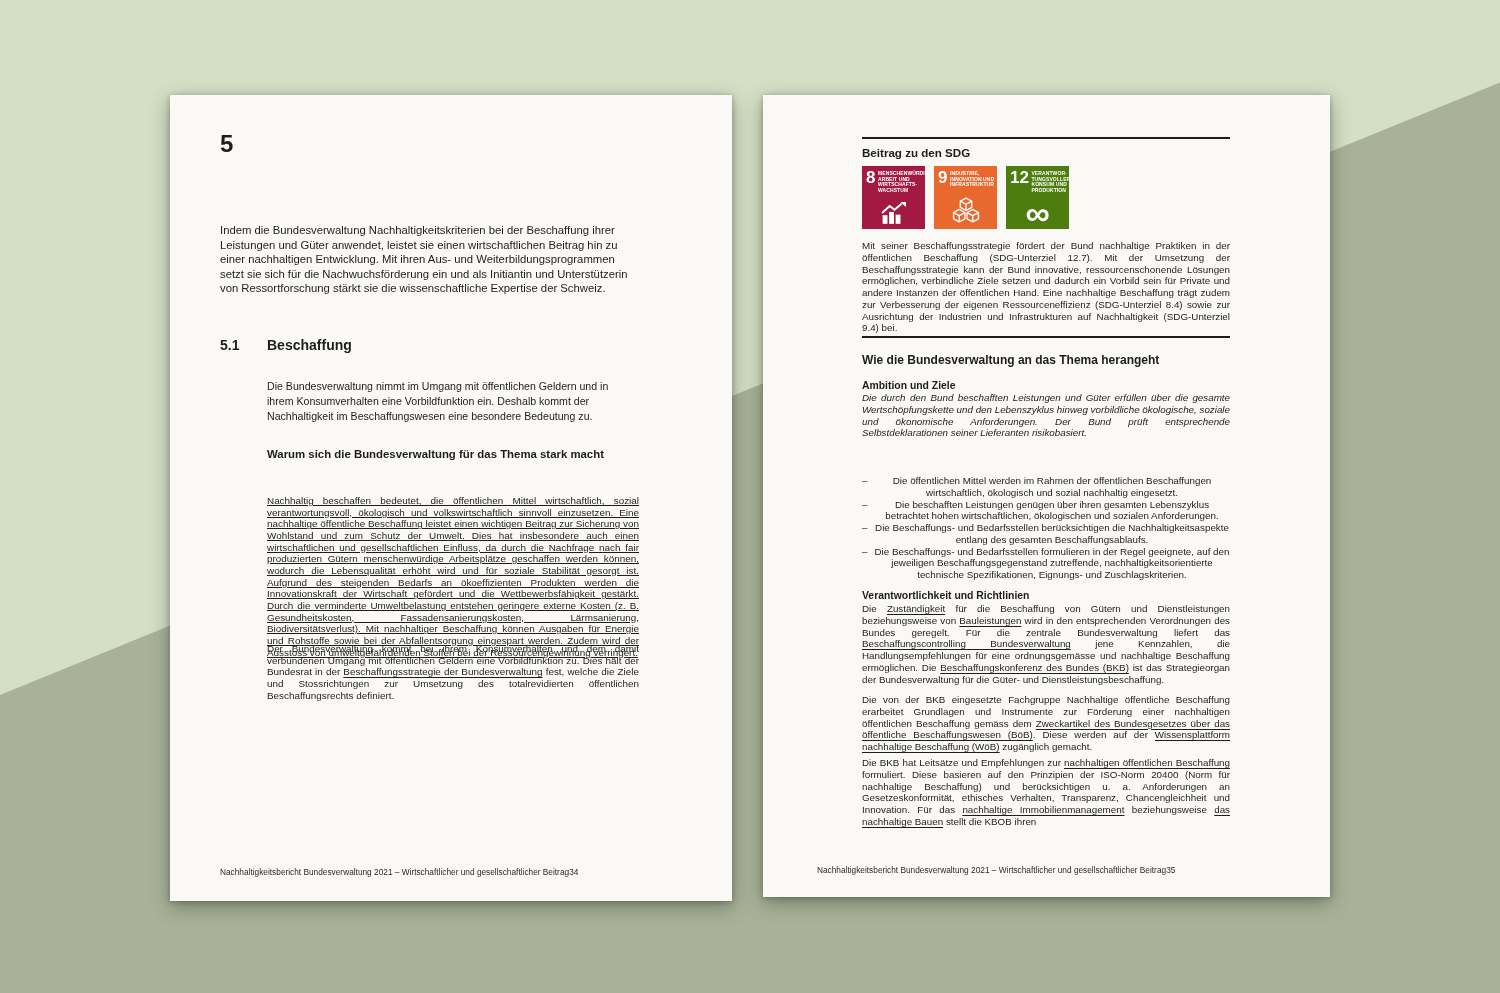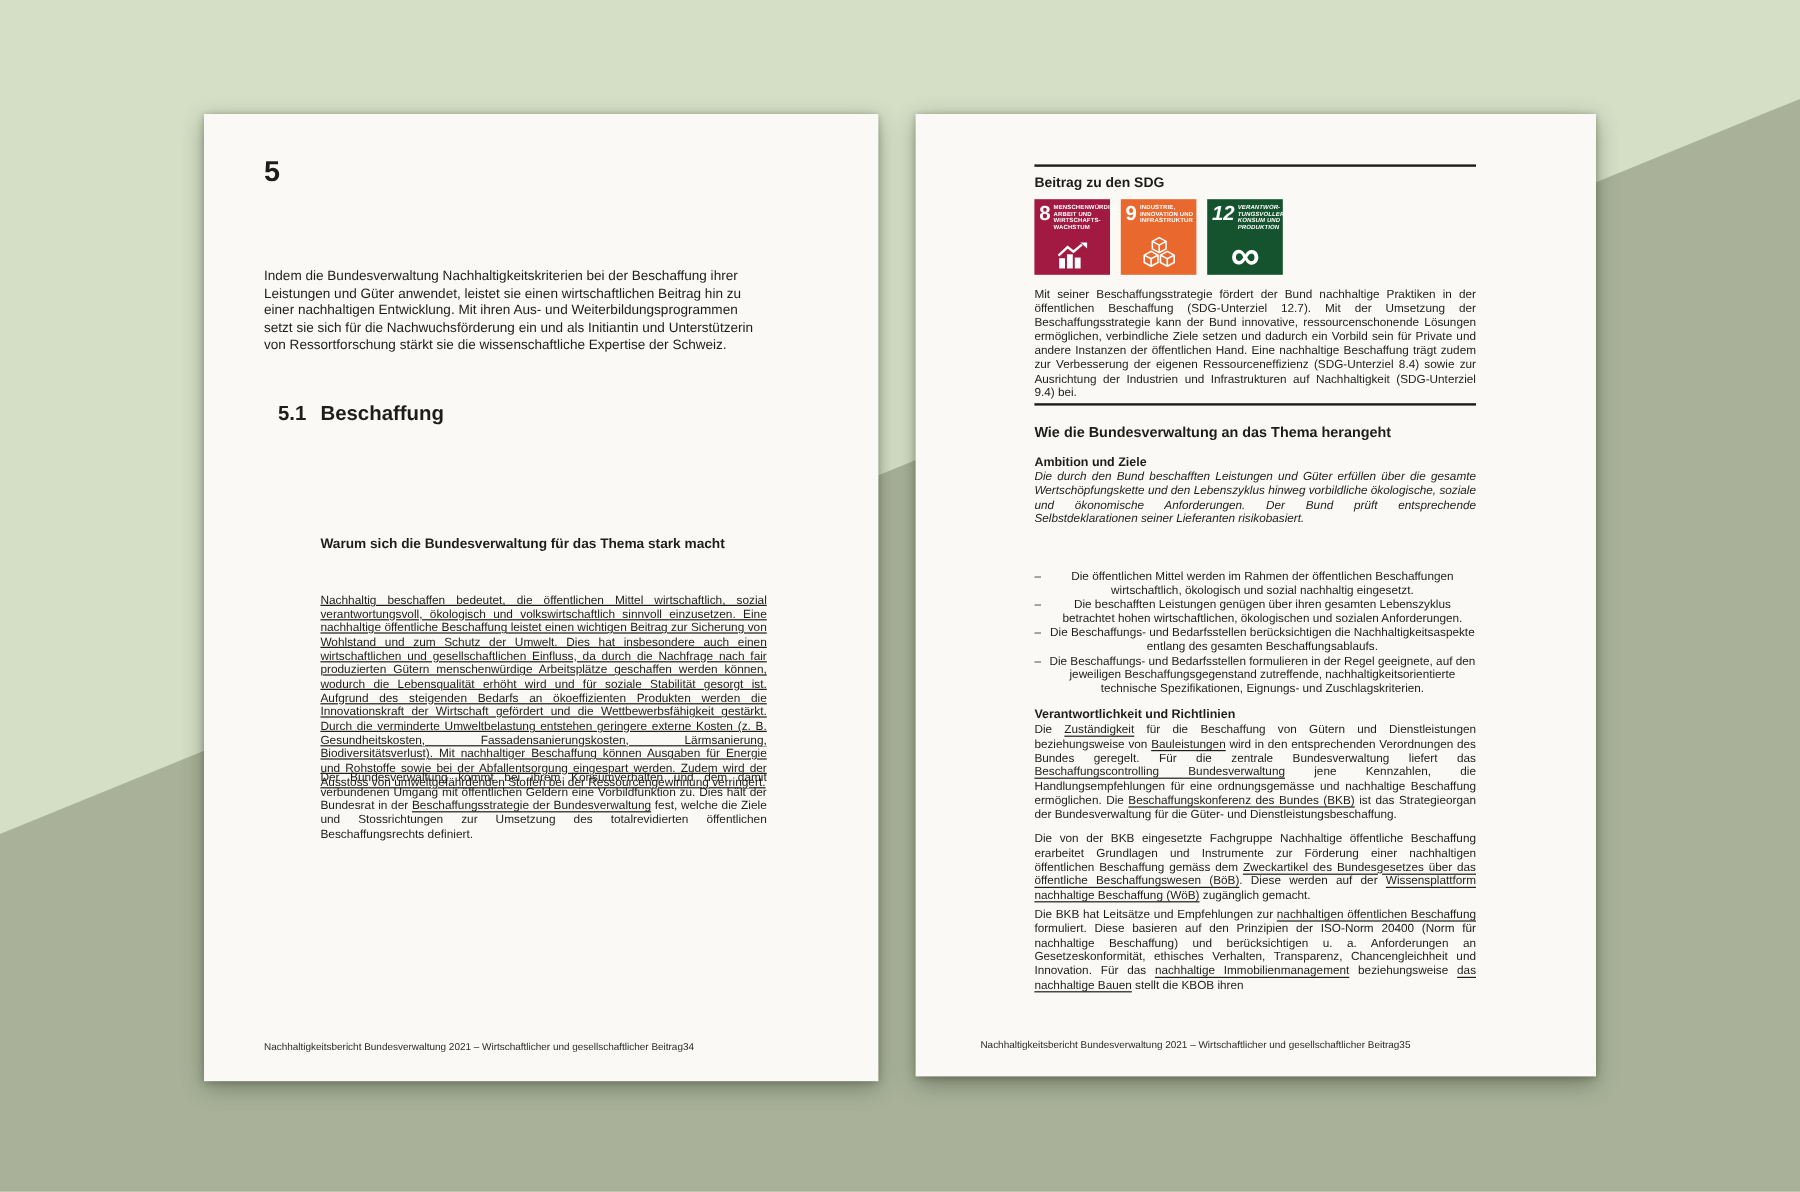--- a/index.html
+++ b/index.html
@@ -20,41 +20,41 @@
   .page-left{left:170px;top:95px;width:562px;height:806px;}
   .page-right{left:763px;top:95px;width:567px;height:802px;}
   .abs{position:absolute;}
 
   
   .chapter{left:50px;top:34px;display:grid;grid-template-columns:47px auto;
     font-size:24px;line-height:29px;font-weight:bold;letter-spacing:-0.2px;}
   .pre{white-space:pre-line;}
   .intro{left:50px;top:128px;width:414px;font-size:11.3px;line-height:14.6px;}
   .section-row{left:50px;top:240px;display:grid;grid-template-columns:47px auto;
-    font-size:17px;line-height:20px;font-weight:bold;text-align:center;}
+    font-size:14px;line-height:20px;font-weight:bold;}
   .section-intro{left:97px;top:284px;width:362px;font-size:10.6px;line-height:14.8px;}
   .subhead{left:97px;top:353px;width:390px;font-size:11.4px;font-weight:bold;}
   .body-just{font-size:9.9px;line-height:11.65px;text-align:justify;}
   .lp-body1{left:97px;top:400px;width:372px;text-decoration:underline;}
   .lp-body2{left:97px;top:548px;width:372px;}
   .footer{display:flex;align-items:baseline;
     font-size:8.3px;color:#2a2a28;}
   .footer-left{left:50px;right:50px;top:772px;}
   .footer-right{left:54px;right:53px;top:770px;}
 
   
   .rule{height:2px;background:#1d1d1b;}
   .rule1{left:99px;top:42px;width:368px;}
   .rule2{left:99px;top:241px;width:368px;}
   .sdg-head{left:99px;top:51px;font-size:11.6px;font-weight:bold;text-align:center;}
   .sdg-row{left:99px;top:71px;display:flex;gap:9px;}
   .sdg-tile{width:63px;height:63px;position:relative;color:#fff;padding:0;}
   .sdg8{background:#a21942;}
   .sdg9{background:#e8682d;}
-  .sdg12{background:#14532d;font-style:italic;}
+  .sdg12{background:#4d7c0f;}
   .sdg-top{position:absolute;left:4px;top:4px;right:2px;display:flex;align-items:flex-start;}
   .sdg-num{font-size:17px;font-weight:bold;line-height:15px;}
   .sdg-label{font-size:5px;line-height:5.6px;font-weight:bold;margin-left:2.5px;margin-top:1px;letter-spacing:0.1px;}
   .sdg-art{position:absolute;left:0;right:0;bottom:5px;display:flex;justify-content:center;}
   .sdg-inf{font-size:34px;font-weight:bold;line-height:22px;}
   .rp-text{font-size:9.8px;line-height:11.75px;text-align:justify;}
   .sdg-para{left:99px;top:145px;width:368px;}
   .head2{left:99px;top:258px;font-size:12px;font-weight:bold;}
   .amb-head{left:99px;top:285px;font-size:10.4px;font-weight:bold;}
   .amb-text{left:99px;top:297px;width:368px;font-style:italic;}
@@ -77,20 +77,21 @@
 
 <div class="page page-left">
   <div class="abs chapter">
     <div>5</div>
   </div>
   <div class="abs intro">Indem die Bundesverwaltung Nachhaltigkeitskriterien bei der Beschaffung ihrer Leistungen und Güter anwendet, leistet sie einen wirtschaftlichen Beitrag hin zu einer nachhaltigen Entwicklung. Mit ihren Aus- und Weiterbildungsprogrammen setzt sie sich für die Nachwuchsförderung ein und als Initiantin und Unterstützerin von Ressortforschung stärkt sie die wissenschaftliche Expertise der Schweiz.</div>
   <div class="abs section-row">
     <div>5.1</div>
     <div>Beschaffung</div>
   </div>
+  <div class="abs section-intro">Die Bundesverwaltung nimmt im Umgang mit öffentlichen Geldern und in ihrem Konsumverhalten eine Vorbildfunktion ein. Deshalb kommt der Nachhaltigkeit im Beschaffungswesen eine besondere Bedeutung zu.</div>
   <div class="abs subhead">Warum sich die Bundesverwaltung für das Thema stark macht</div>
   <div class="abs body-just lp-body1">Nachhaltig beschaffen bedeutet, die öffentlichen Mittel wirtschaftlich, sozial verantwortungsvoll, ökologisch und volkswirtschaftlich sinnvoll einzusetzen. Eine nachhaltige öffentliche Beschaffung leistet einen wichtigen Beitrag zur Sicherung von Wohlstand und zum Schutz der Umwelt. Dies hat insbesondere auch einen wirtschaftlichen und gesellschaftlichen Einfluss, da durch die Nachfrage nach fair produzierten Gütern menschenwürdige Arbeitsplätze geschaffen werden können, wodurch die Lebensqualität erhöht wird und für soziale Stabilität gesorgt ist. Aufgrund des steigenden Bedarfs an ökoeffizienten Produkten werden die Innovationskraft der Wirtschaft gefördert und die Wettbewerbsfähigkeit gestärkt. Durch die verminderte Umweltbelastung entstehen geringere externe Kosten (z. B. Gesundheitskosten, Fassadensanierungskosten, Lärmsanierung, Biodiversitätsverlust). Mit nachhaltiger Beschaffung können Ausgaben für Energie und Rohstoffe sowie bei der Abfallentsorgung eingespart werden. Zudem wird der Ausstoss von umweltgefährdenden Stoffen bei der Ressourcengewinnung verringert.</div>
   <div class="abs body-just lp-body2"><span>Der Bundesverwaltung kommt bei ihrem Konsumverhalten und dem damit verbundenen Umgang mit öffentlichen Geldern eine Vorbildfunktion zu. Dies hält der Bundesrat in der </span><span class="u">Beschaffungsstrategie der Bundesverwaltung</span><span> fest, welche die Ziele und Stossrichtungen zur Umsetzung des totalrevidierten öffentlichen Beschaffungsrechts definiert.</span></div>
   <div class="abs footer footer-left">
     <span>Nachhaltigkeitsbericht Bundesverwaltung 2021 – Wirtschaftlicher und gesellschaftlicher Beitrag</span>
     <span>34</span>
   </div>
 </div>
 
 <div class="page page-right">

